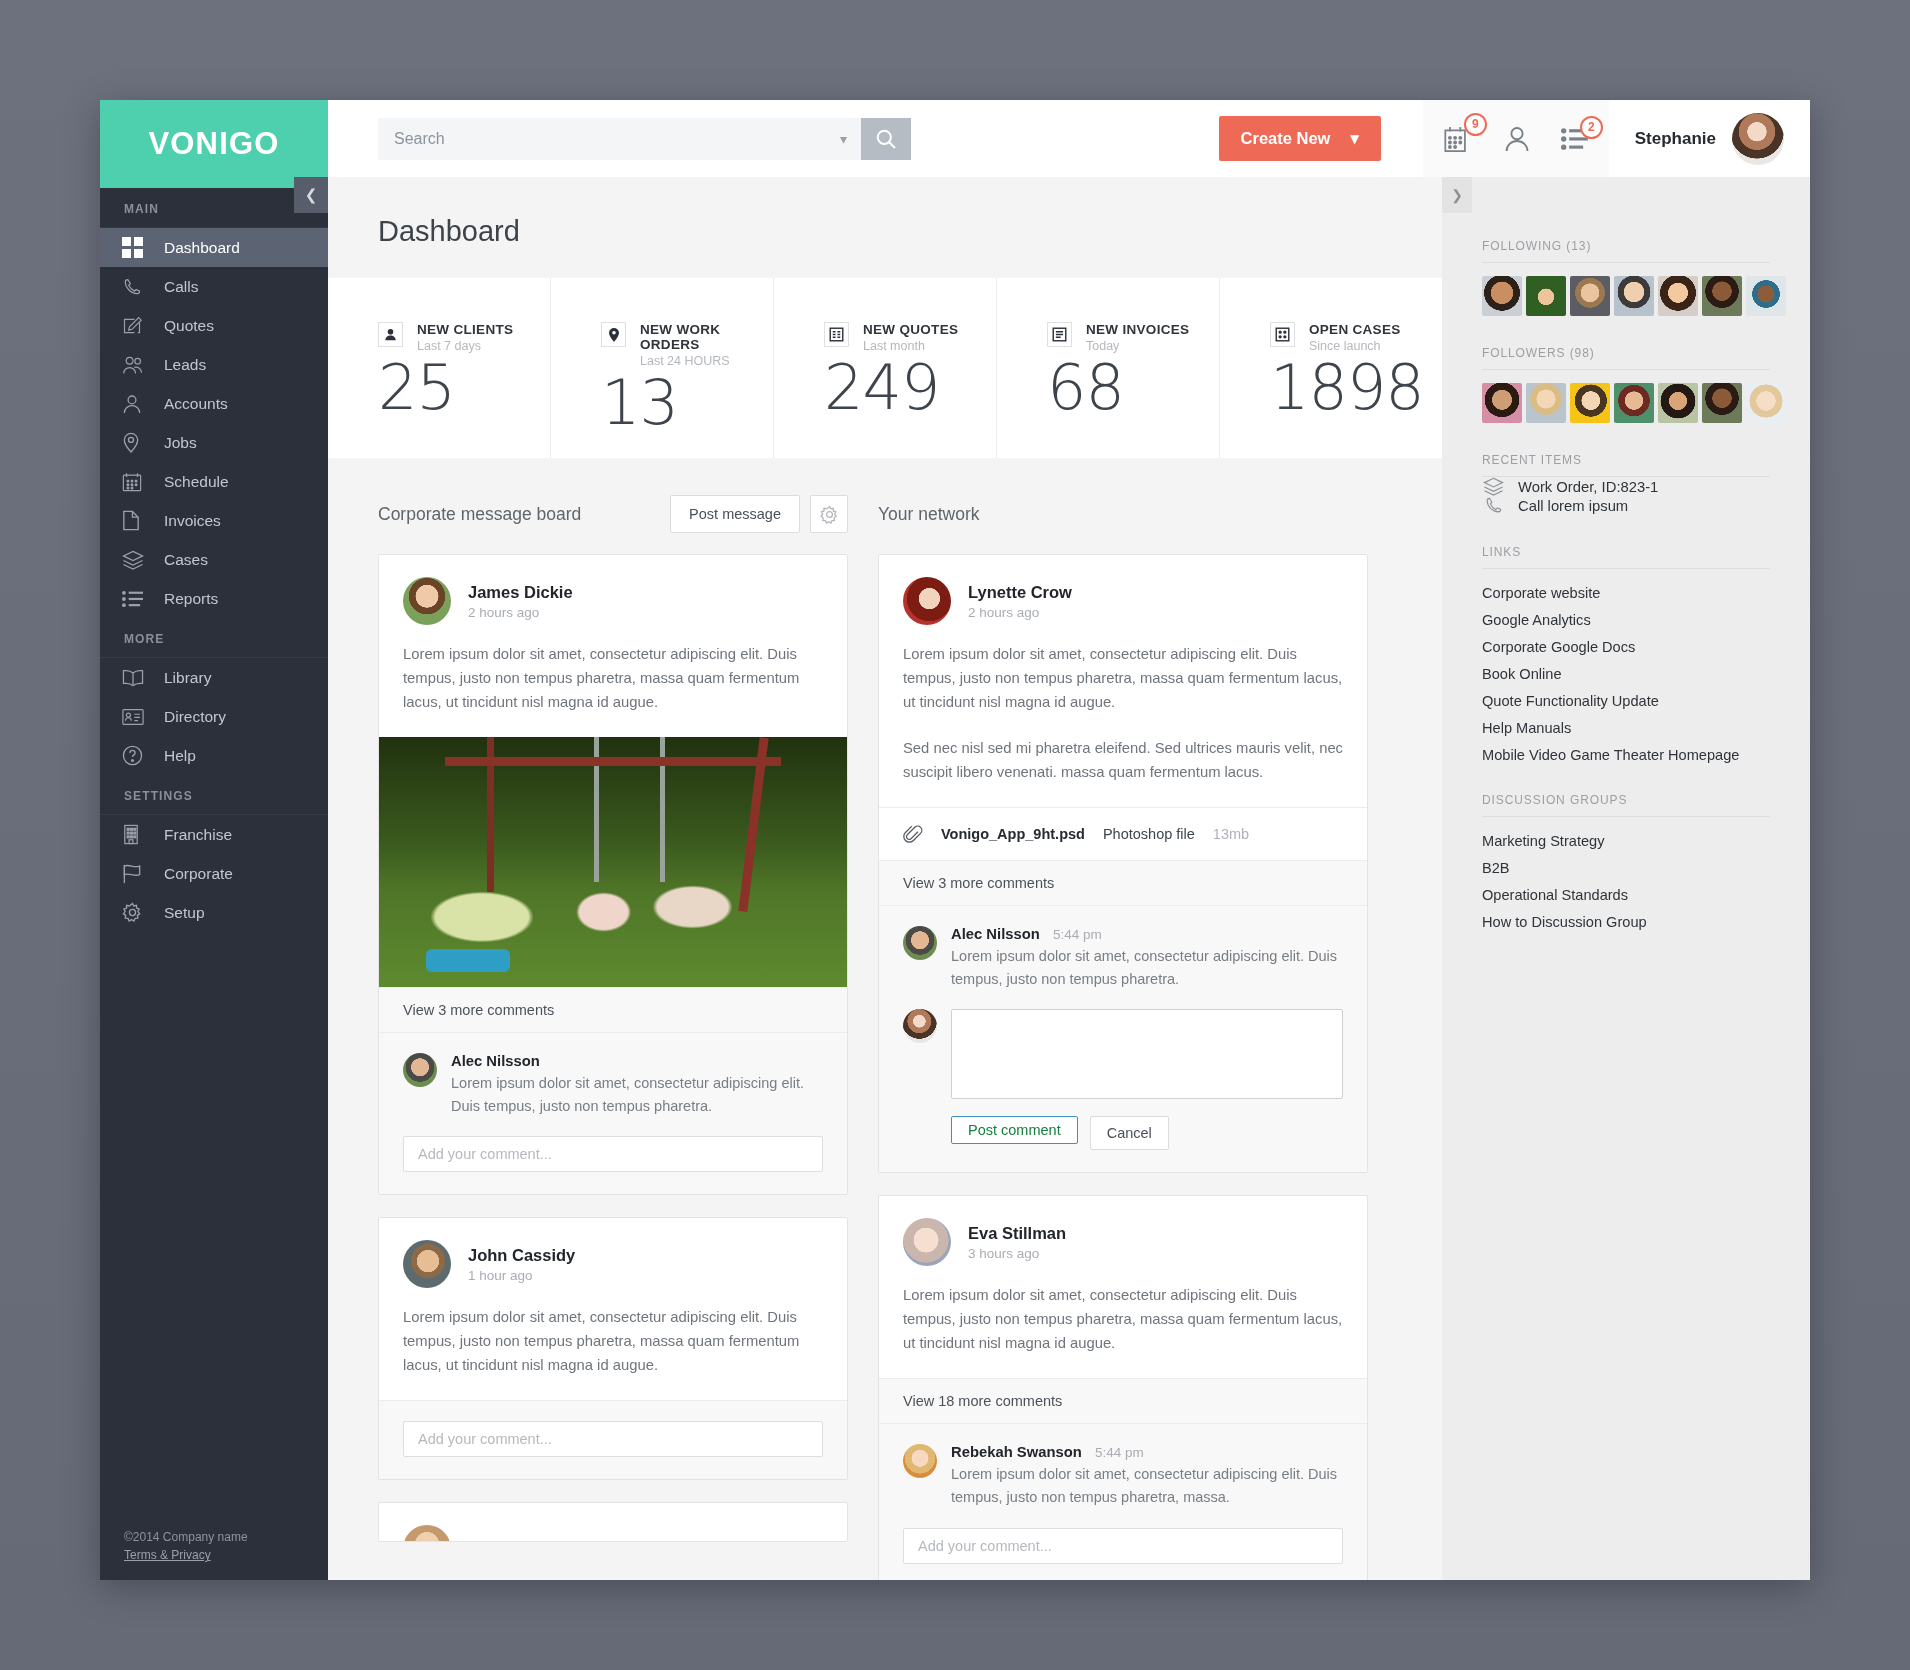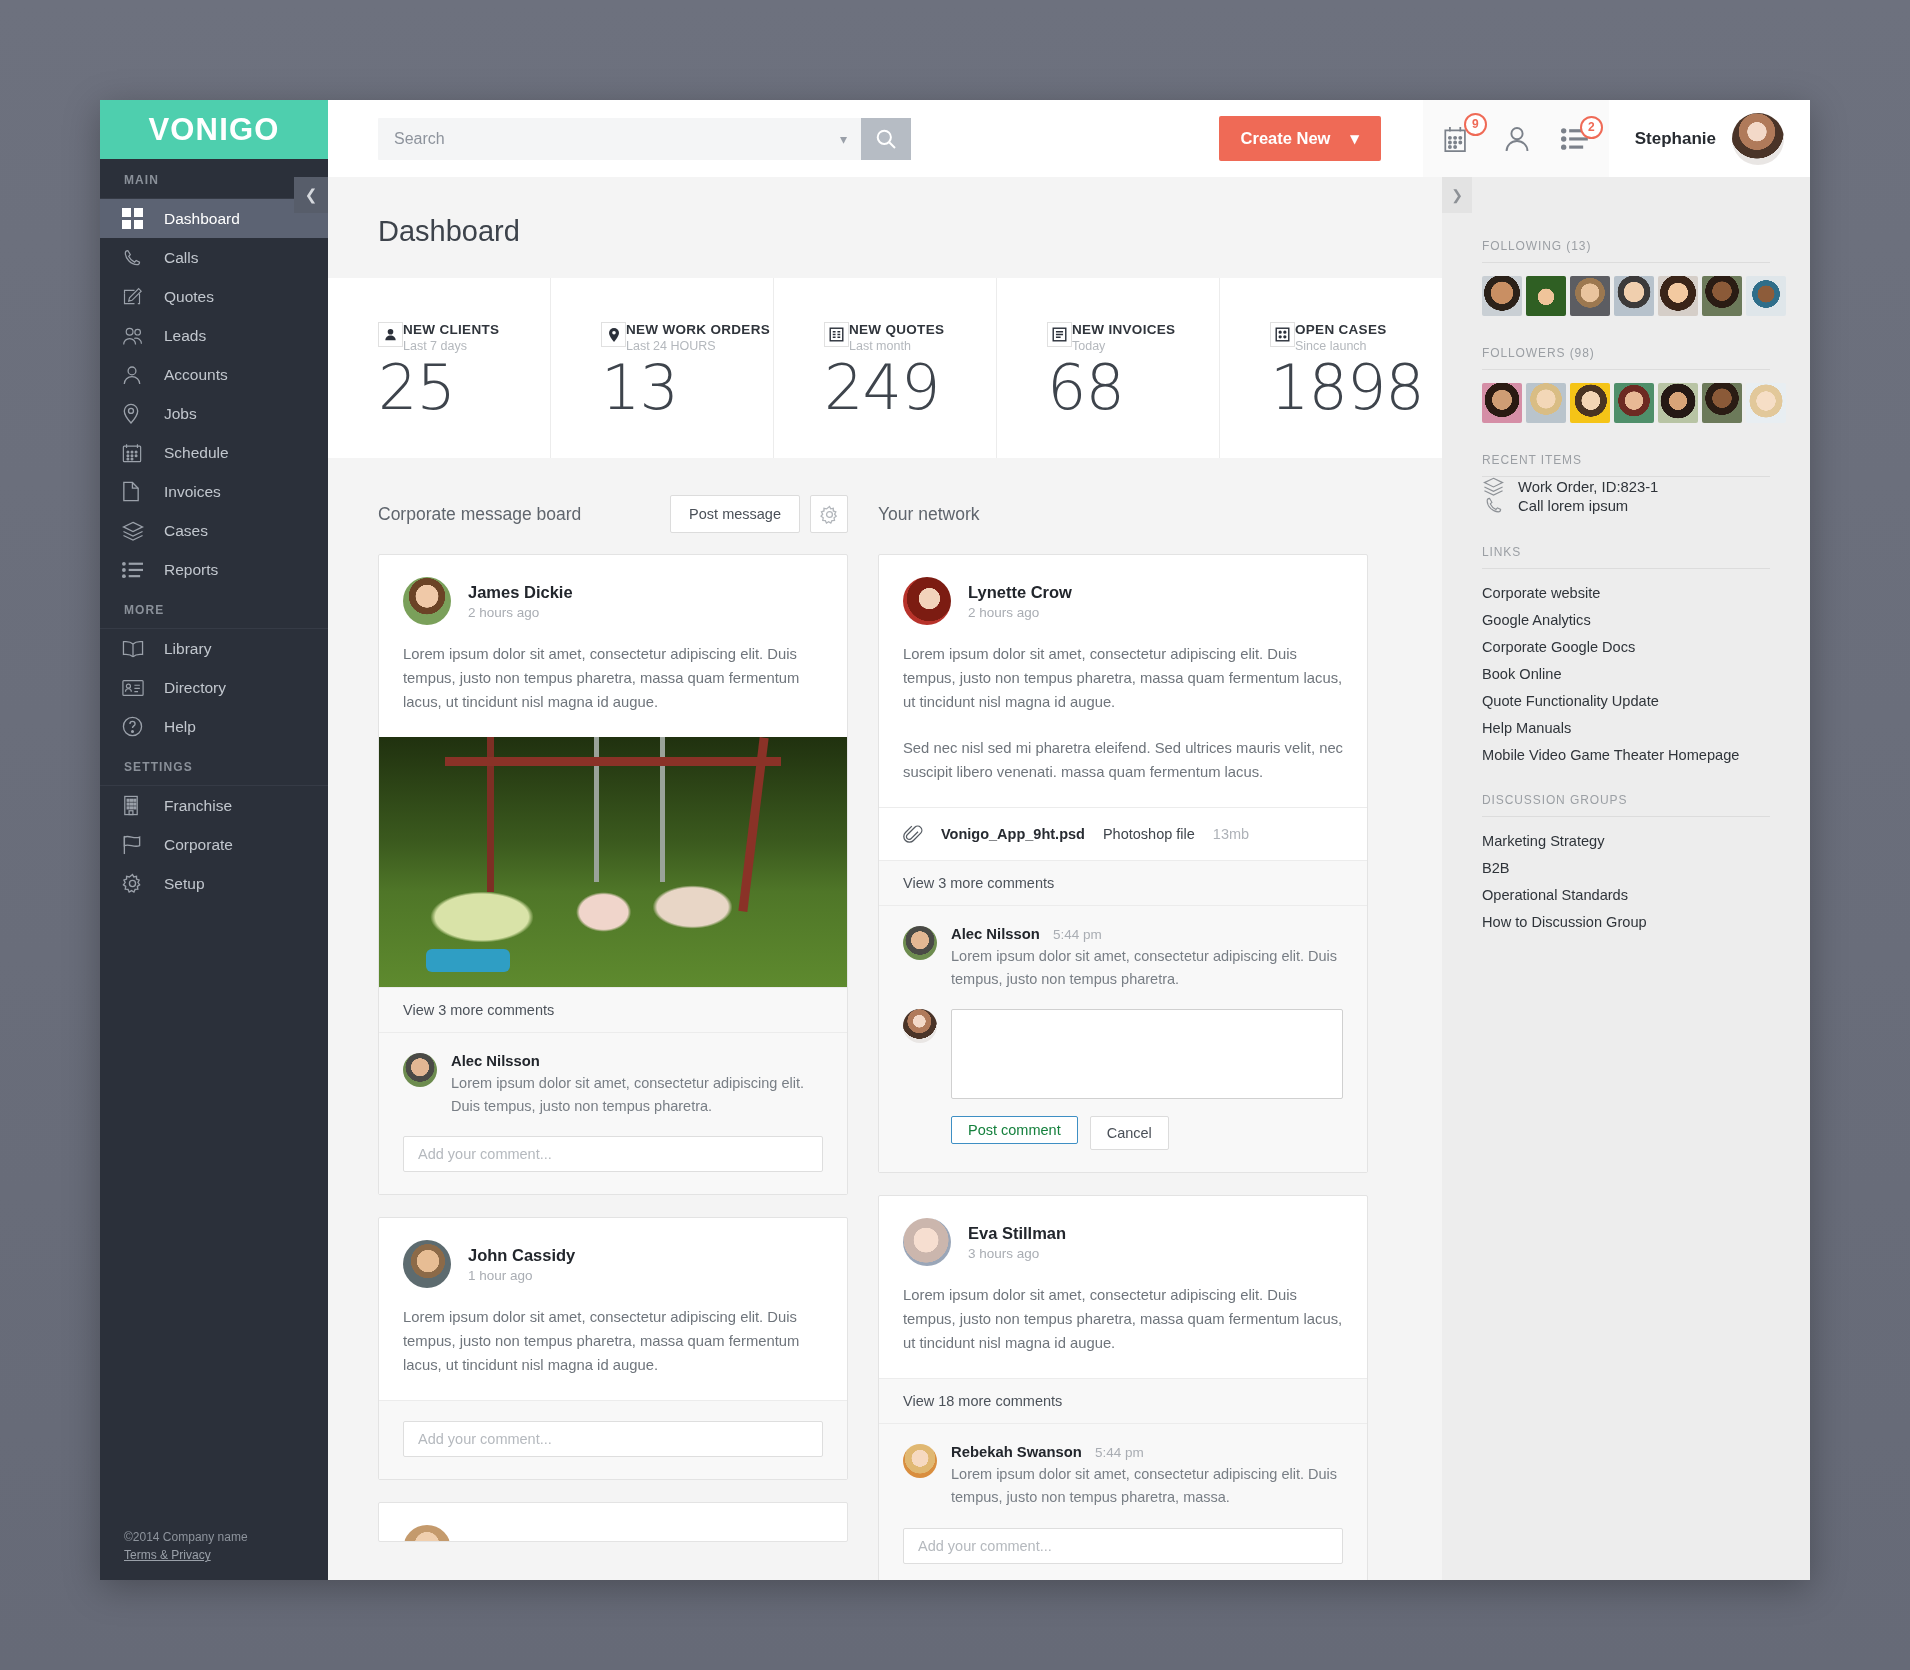--- a/index.html
+++ b/index.html
@@ -26,21 +26,21 @@
 
   
   .sidebar {
     width: 228px;
     background: #2b303a;
     color: #b9bec7;
     position: relative;
     flex: 0 0 228px;
   }
   .logo {
-    height: 59px;
+    height: 88px;
     background: #4ecfae;
     display: flex; align-items: center; justify-content: center;
   }
   .logo-text {
     color: #fff;
     font-size: 31px;
     font-weight: bold;
     letter-spacing: 1.2px;
   }
   .side-collapse {
@@ -186,21 +186,21 @@
     display: flex;
     height: 180px;
   }
   .kpi {
     flex: 1;
     padding: 44px 0 0 50px;
     border-right: 1px solid #ececec;
     position: relative;
   }
   .kpi:last-child { border-right: none; }
-  .kpi-head { display: flex; align-items: flex-start; }
+  .kpi-head { display: flex; align-items: flex-start; gap: 14px; }
   .kpi-ico {
     width: 25px; height: 25px;
     border: 1px solid #e0e0e0;
     display: flex; align-items: center; justify-content: center;
     color: #2b303a; flex: none;
   }
   .kpi-label { font-size: 13.5px; font-weight: bold; color: #30353c; letter-spacing: .3px; }
   .kpi-sub { font-size: 12.5px; color: #b4b8bd; margin-top: 2px; }
   .kpi-value {
     font-size: 62px; color: #3e444c; font-weight: 300;

